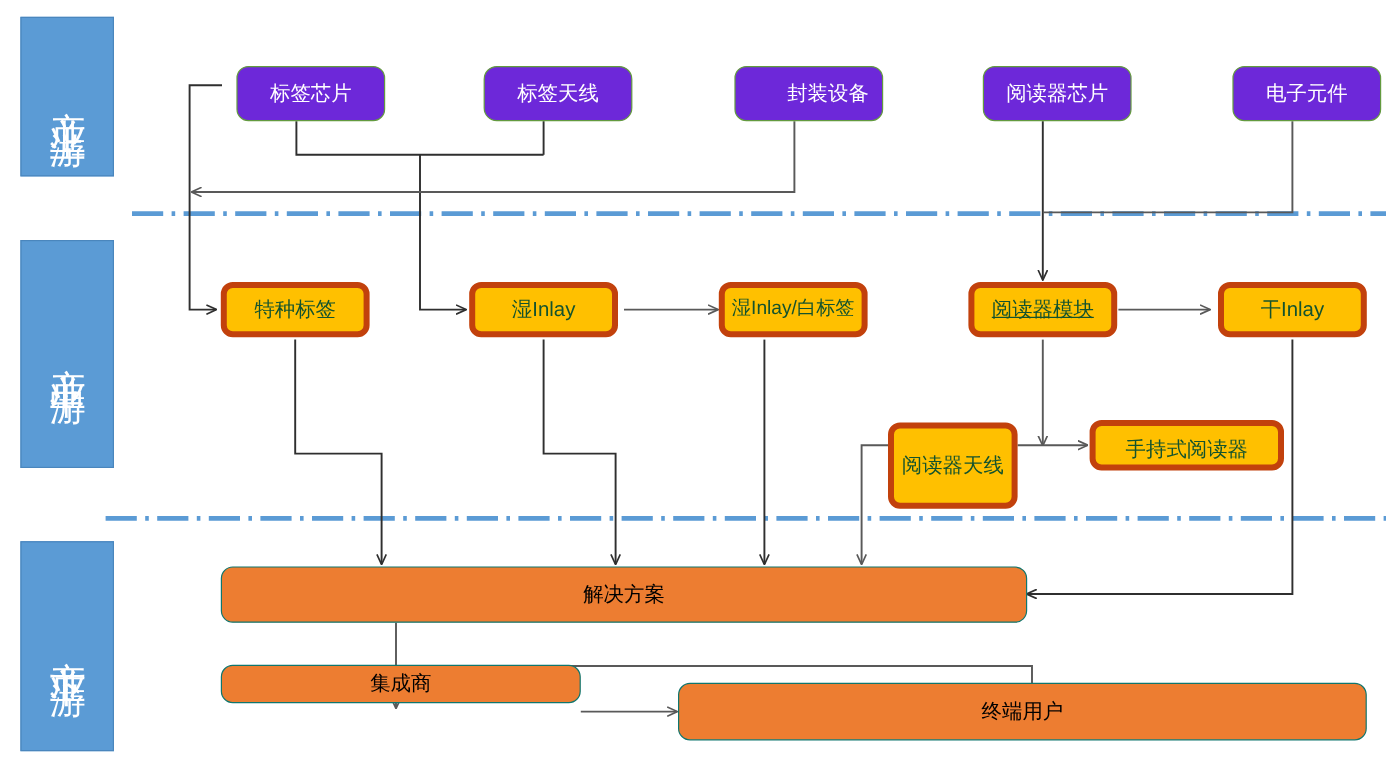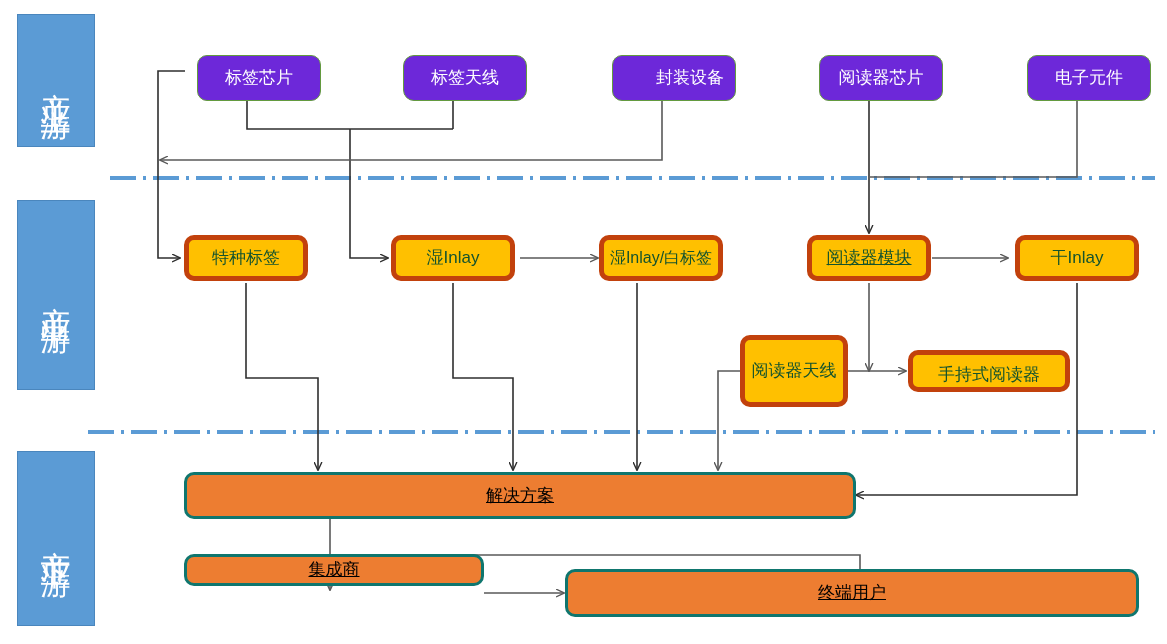--- a/index.html
+++ b/index.html
@@ -5,21 +5,21 @@
   html,body{margin:0;padding:0;background:#ffffff;}
   body{font-family:"Liberation Sans","DejaVu Sans",sans-serif;}
   #stage{position:relative;width:1167px;height:644px;background:#fff;overflow:hidden;}
   .lane{position:absolute;background:#5B9BD5;border:1px solid #4a86bd;color:#fff;
         display:flex;align-items:center;justify-content:center;}
   .lane span{writing-mode:vertical-rl;text-orientation:upright;font-size:30px;letter-spacing:6px;line-height:1.1;}
   .node{position:absolute;box-sizing:border-box;display:flex;align-items:center;justify-content:center;
         text-align:center;border-radius:10px;font-size:17px;line-height:1.15;padding:2px 4px;}
   .green{background:#6d28d9;border:1px solid #639a3f;color:#ffffff;margin-left:12px;}
   .yellow{background:#FFC000;border:5px solid #c2410c;color:#14532d;}
-  .orange{background:#ED7D31;border:3px solid #0f766e;color:#000000;text-decoration:underline;}
+  .orange{background:#ED7D31;border:1px solid #0f766e;color:#000000;}
   svg.links{position:absolute;left:0;top:0;width:1167px;height:644px;pointer-events:none;}
   .ln{fill:none;stroke:#595959;stroke-width:1.6;}
   .ln-dark{fill:none;stroke:#2f2f2f;stroke-width:1.6;}
   .divider{fill:none;stroke:#5B9BD5;stroke-width:4;stroke-dasharray:26 7 3 7;stroke-linecap:butt;}
 </style>
 </head>
 <body>
 
 <div id="stage">
 
@@ -107,21 +107,21 @@
   </div>
   <div class="node yellow" style="left:599px;top:235px;width:124px;height:46px;font-size:16px;text-align:right;">
     <span>湿Inlay/白标签</span>
   </div>
   <div class="node yellow" style="left:807px;top:235px;width:124px;height:46px;text-decoration:underline;">
     <span>阅读器模块</span>
   </div>
   <div class="node yellow" style="left:1015px;top:235px;width:124px;height:46px;">
     <span>干Inlay</span>
   </div>
-  <div class="node yellow" style="left:740px;top:335px;width:108px;height:72px;">
+  <div class="node yellow" style="left:740px;top:352px;width:108px;height:72px;">
     <span>阅读器天线</span>
   </div>
   <div class="node yellow" style="left:908px;top:350px;width:162px;height:42px;align-items:flex-end;">
     <span>手持式阅读器</span>
   </div>
 
   <div class="node orange" style="left:184px;top:472px;width:672px;height:47px;">
     <span>解决方案</span>
   </div>
   <div class="node orange" style="left:184px;top:554px;width:300px;height:32px;">

